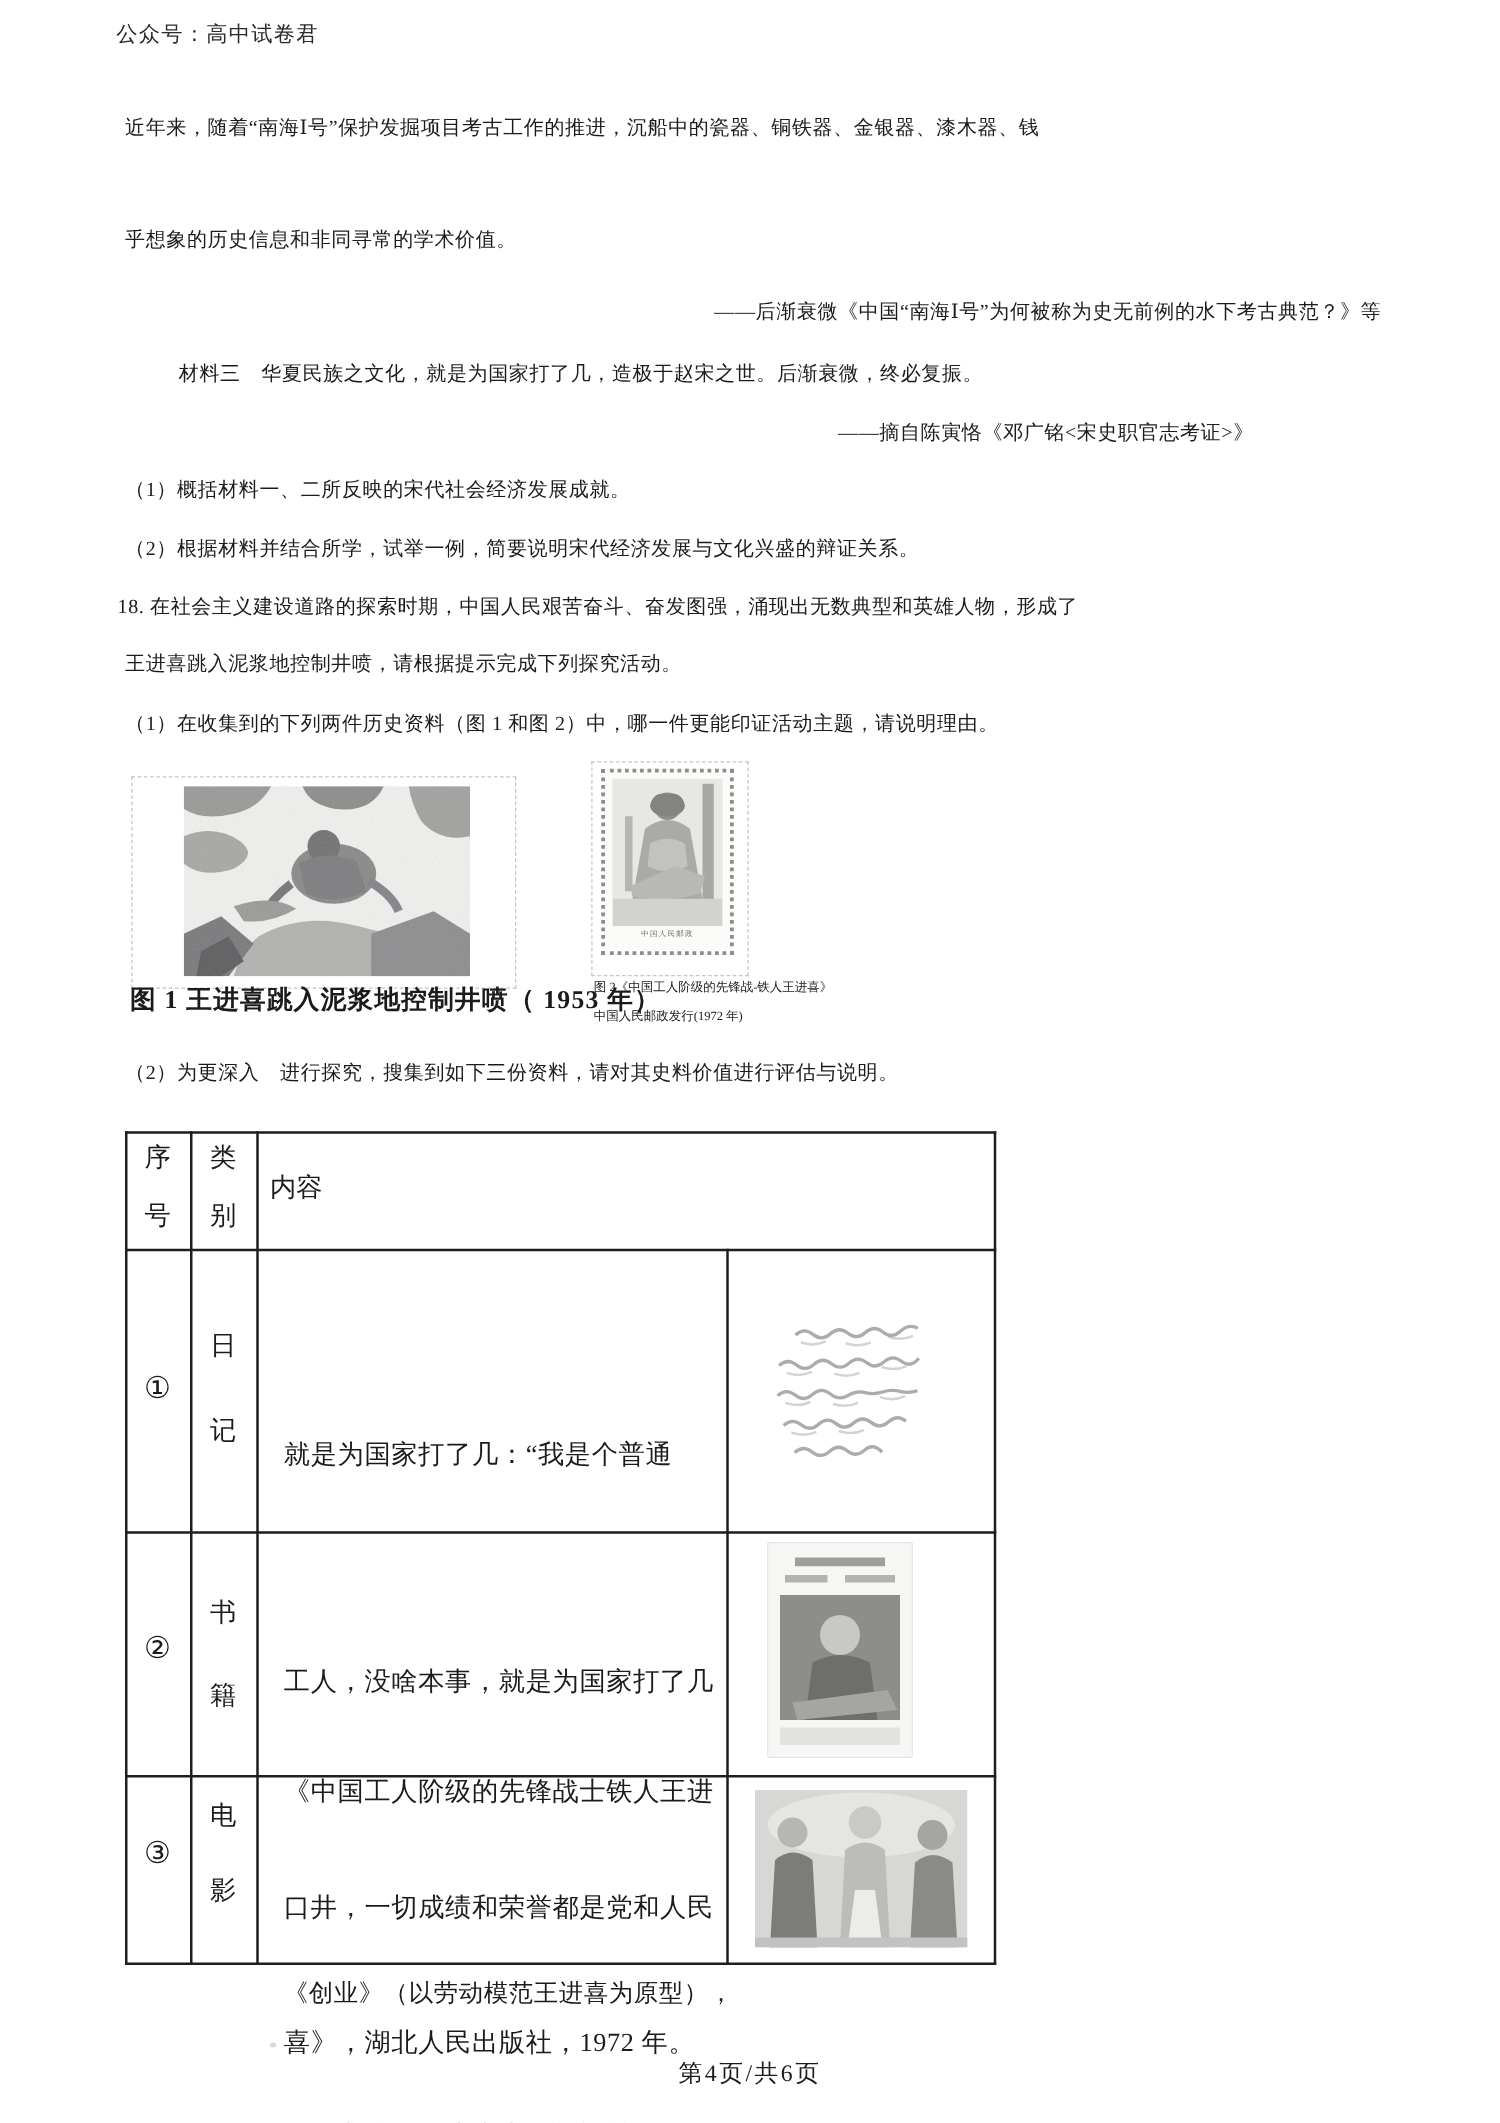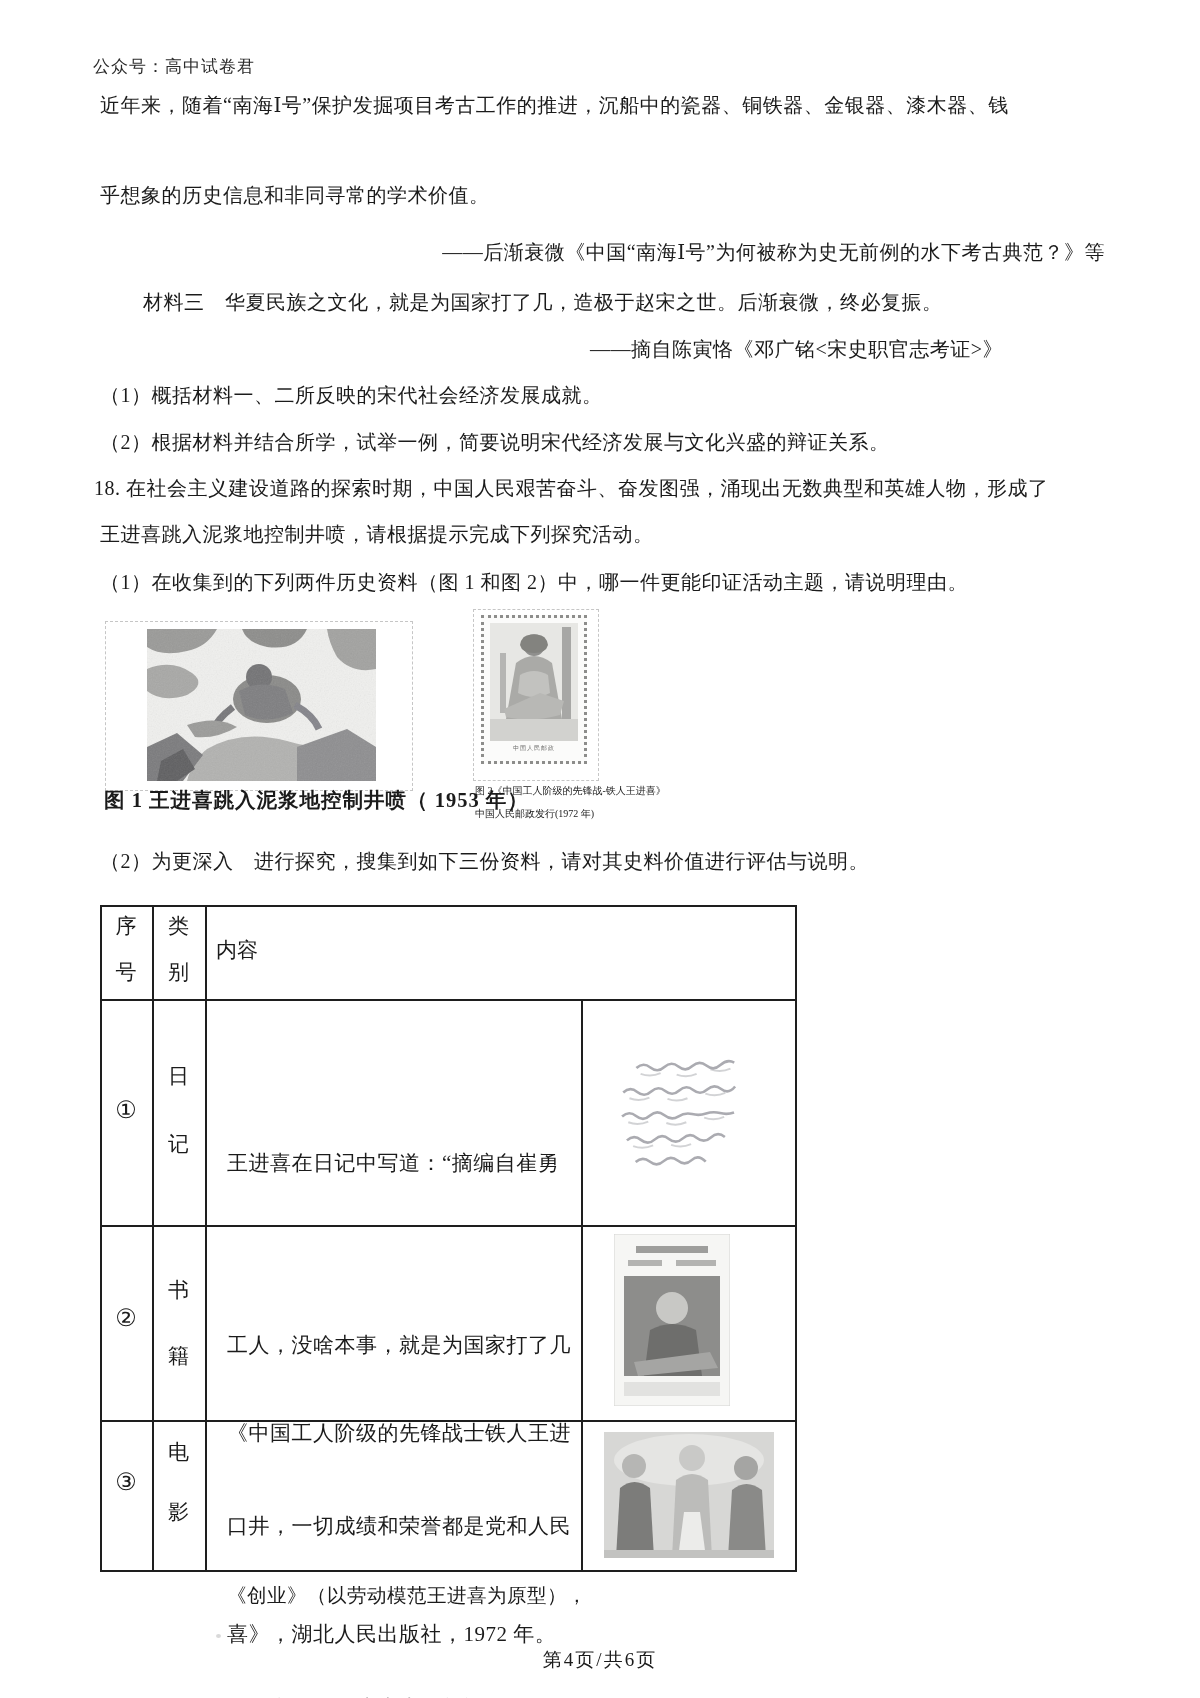--- a/index.html
+++ b/index.html
@@ -1,23 +1,23 @@
 <!DOCTYPE html>
 <html><head>
 <meta charset="utf-8">
 <style>
   html,body { margin:0; padding:0; background:#ffffff; }
   .page {
     position:relative; width:1200px; height:1698px; background:#ffffff;
     font-family:"Liberation Serif","DejaVu Serif",serif; color:#1b1b1b;
     overflow:hidden;
   }
-  .line { position:absolute; font-size:20px; letter-spacing:0.5px; white-space:pre; line-height:1.25; }
+  .line { position:absolute; font-size:16px; letter-spacing:0.5px; white-space:pre; line-height:1.25; }
   .small { font-size:10px; letter-spacing:0; }
-  .watermark { font-size:17px; color:#2a2a2a; letter-spacing:1px;margin-top:39px; }
+  .watermark { font-size:17px; color:#2a2a2a; letter-spacing:1px; }
   .caption-bold { font-size:20.5px; font-weight:bold; letter-spacing:1px; }
   .footer { left:0; width:1200px; text-align:center; font-size:19px; letter-spacing:2px; }
   
   .vline,.hline { position:absolute; background:#1e1e1e; }
   .vline { width:2px; }
   .hline { height:2px; }
   .cell-text { position:absolute; font-size:21px; white-space:pre; }
   .cell-center { text-align:center; }
   .row-content { position:absolute; font-size:21px; letter-spacing:0.5px; white-space:pre; }
   .dashed-box { position:absolute; border:1px dashed #c6c6c6; }
@@ -115,21 +115,21 @@
   <div class="cell-text cell-center" style="left:102px;top:912px;width:48px">序</div>
   <div class="cell-text cell-center" style="left:102px;top:958px;width:48px">号</div>
   <div class="cell-text cell-center" style="left:154px;top:912px;width:49px">类</div>
   <div class="cell-text cell-center" style="left:154px;top:958px;width:49px">别</div>
   <div class="cell-text" style="left:216px;top:936px">内容</div>
 
   <div class="cell-text cell-center" style="left:102px;top:1096px;width:48px;font-size:24px">①</div>
   <div class="cell-text cell-center" style="left:154px;top:1062px;width:49px">日</div>
   <div class="cell-text cell-center" style="left:154px;top:1130px;width:49px">记</div>
   <div class="row-content" style="left:227px;top:1012px;line-height:60.5px">
-    <span style="display:block">王进喜在日记中写道：“摘编自崔勇</span>
+    <span style="display:block">就是为国家打了几：“我是个普通</span>
     <span style="display:block">工人，没啥本事，就是为国家打了几</span>
     <span style="display:block">口井，一切成绩和荣誉都是党和人民</span>
     <span style="display:block">的，我自己的小本上只能记差距。”</span>
   </div>
   <svg class="img-abs" style="left:608px;top:1040px" width="172" height="146" viewBox="0 0 172 146">
     <g stroke="#8f9097" stroke-width="2.6" fill="none" opacity="0.75" transform="rotate(-2 86 73)">
       <path d="M30,26 q7,-6 14,0 t14,0 t14,0 t14,0 t14,0 t14,0 t14,-2"></path>
       <path d="M16,50 q7,-6 14,0 t14,0 t14,0 t14,0 t14,0 t14,0 t14,0 t14,-2"></path>
       <path d="M14,74 q7,-6 14,0 t14,0 t14,0 t14,2 t14,-2 t14,0 t14,0 t14,0"></path>
       <path d="M18,98 q7,-6 14,0 t14,0 t14,0 t14,0 t14,0 t14,0 t14,0"></path>

